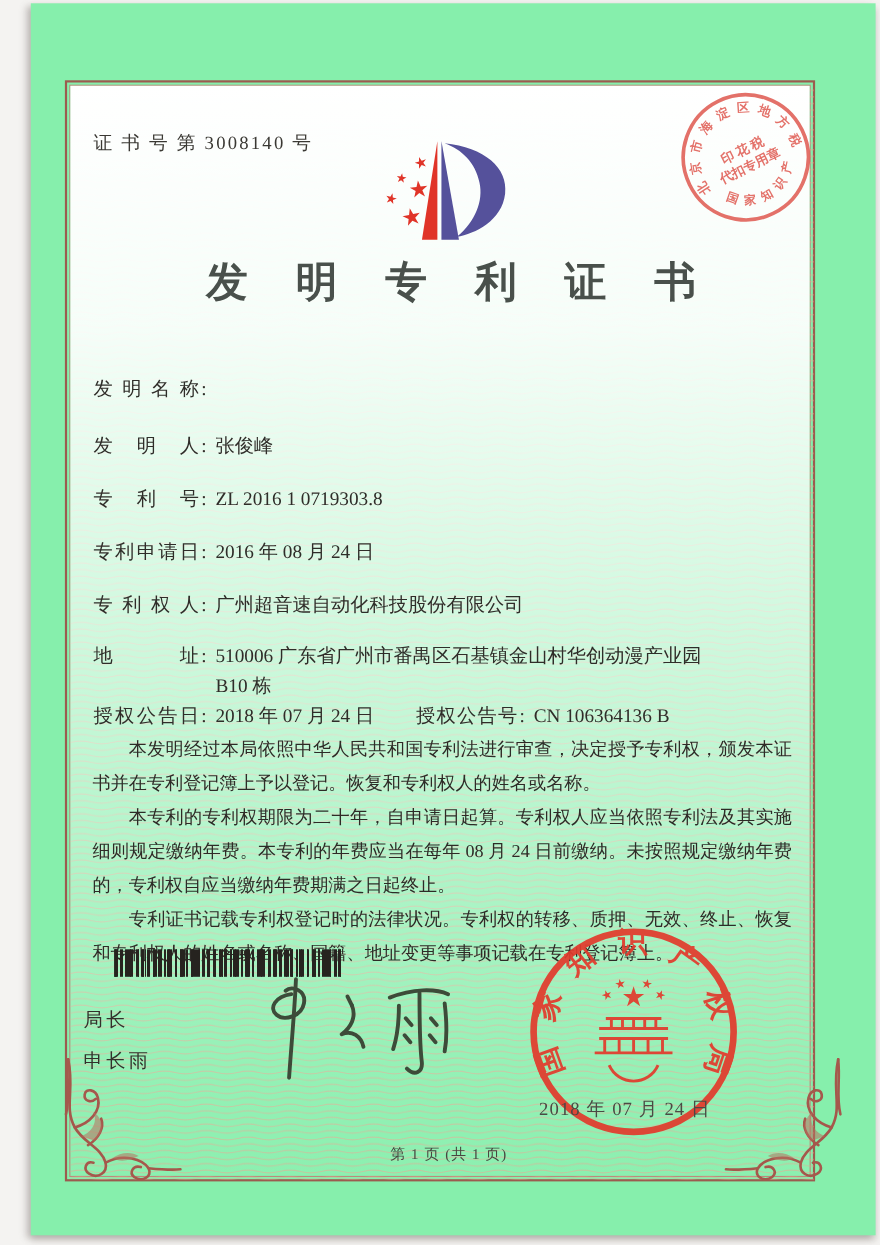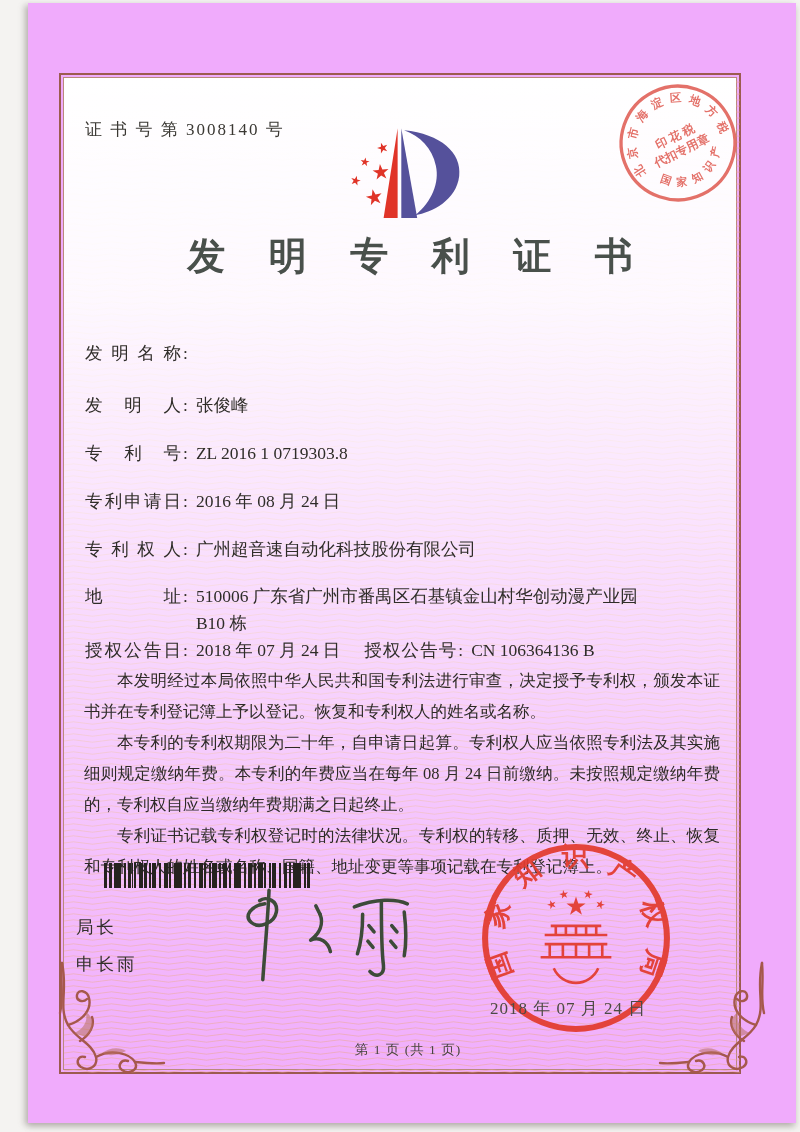--- a/index.html
+++ b/index.html
@@ -5,21 +5,21 @@
   * { margin:0; padding:0; box-sizing:border-box; }
   html,body { width:800px; height:1132px; }
   body {
     position:relative; overflow:hidden;
     background:#f4f3f1;
     font-family:"Liberation Serif","DejaVu Serif",serif;
     color:#33302b;
   }
   .paper {
     position:absolute; left:28px; top:3px; width:768px; height:1120px;
-    background:#f0abfc;
+    background:#86efac;
     box-shadow:-4px 2px 6px rgba(110,100,95,.3), 0 4px 6px rgba(110,100,95,.28);
   }
   
   .frame {
     position:absolute; left:31px; top:70px; width:682px; height:1001px;
     border:2px solid #9c5b4f;
   }
   .frame::before {
     content:""; position:absolute; inset:2px;
     border:1px solid #bb8a7c; pointer-events:none;
@@ -43,21 +43,21 @@
     position:absolute; left:31px; top:228px; width:682px;
     text-align:center; font-size:38px; font-weight:600;
     letter-spacing:17px; color:#49504b; text-indent:17px;padding-left:20px;
   }
   .fields { position:absolute; left:57px; top:337px; width:645px; font-size:17.5px; }
   .frow { position:absolute; left:0; display:flex; align-items:flex-start; line-height:27px; }
   .flabel { display:inline-block; width:96px; text-align:justify; text-align-last:justify; color:#2f2d29; flex:none; }
   .fcolon { flex:none; margin:0 8px 0 2px; }
   .fvalue { color:#2f2d29; }
   .fvalue.addr { width:462px; }
-  .pair2 { margin-left:24px; display:flex;align-items:flex-end; }
+  .pair2 { margin-left:38px; display:flex;align-items:flex-end; }
   .pair2 .flabel { width:92px; }
   .bodytext {
     position:absolute; left:56px; top:662px; width:636px;
     font-size:16.5px; line-height:31px; text-align:justify; color:#2e2b27;
   }
   .bodytext p { text-indent:2em; }
   .barcode {
     position:absolute; left:76px; top:860px; width:206px; height:25px;
     background-image:
       repeating-linear-gradient(90deg,#26231f 0 2px,transparent 2px 5px),

